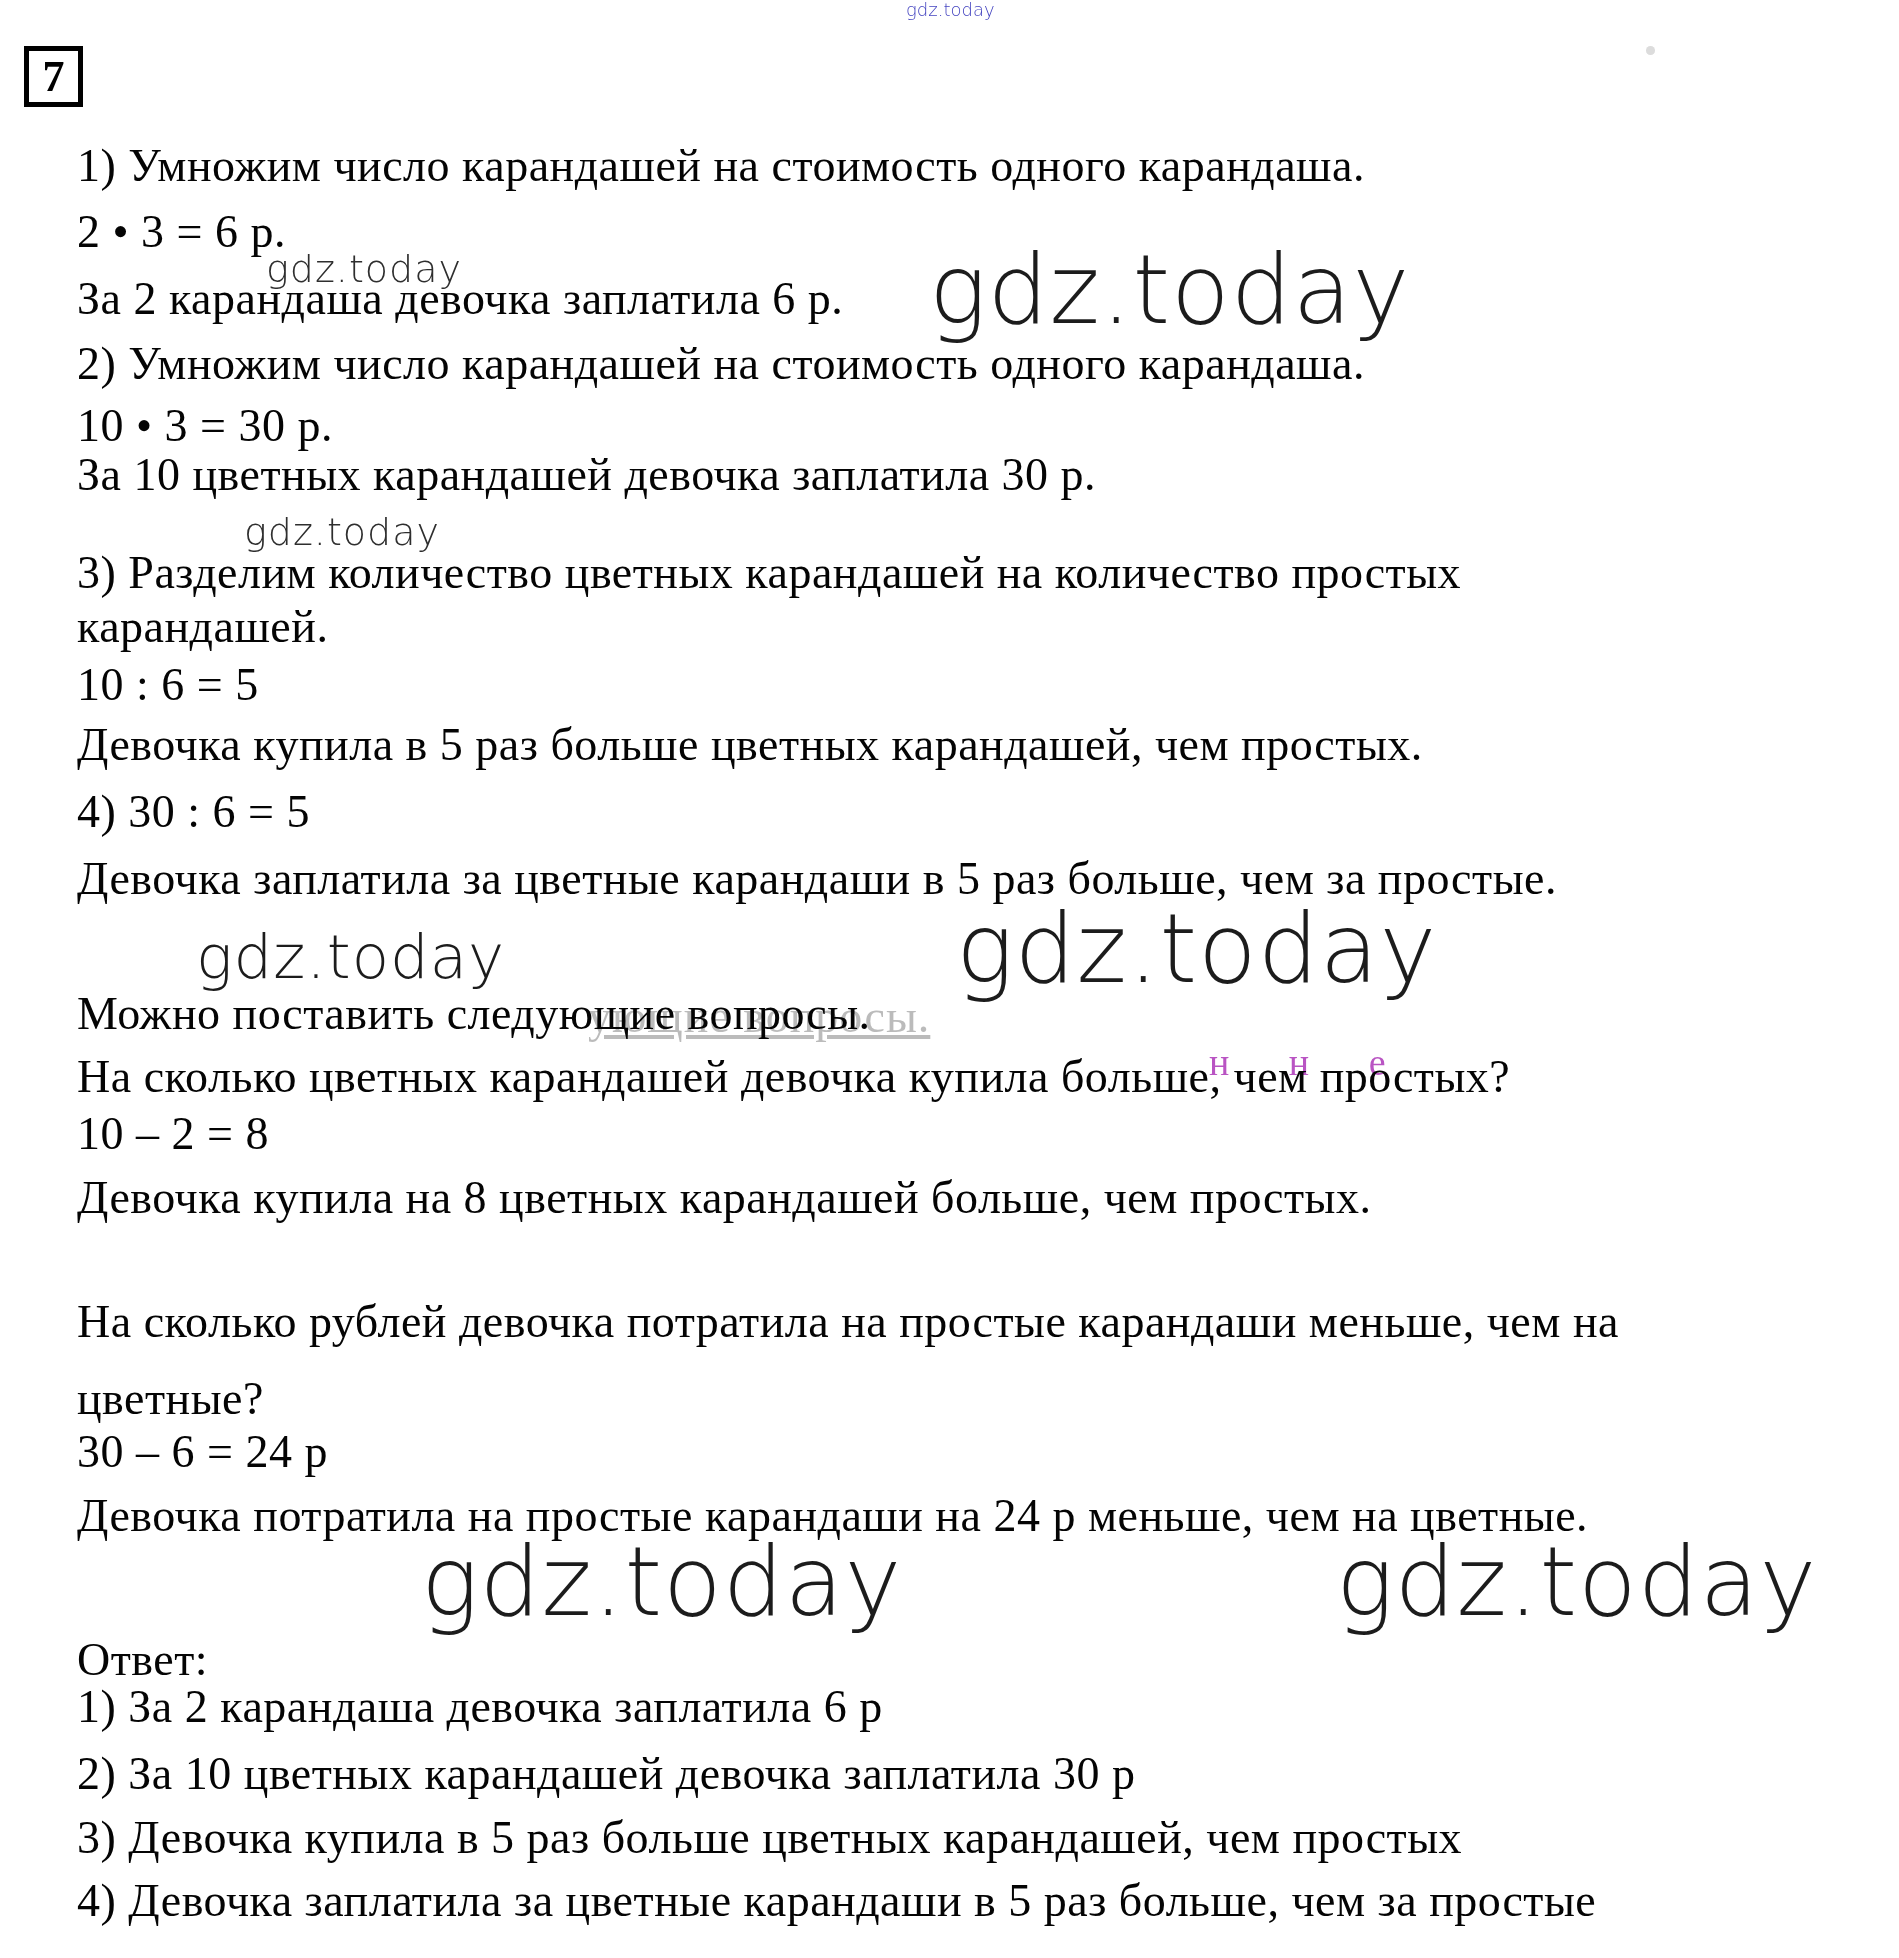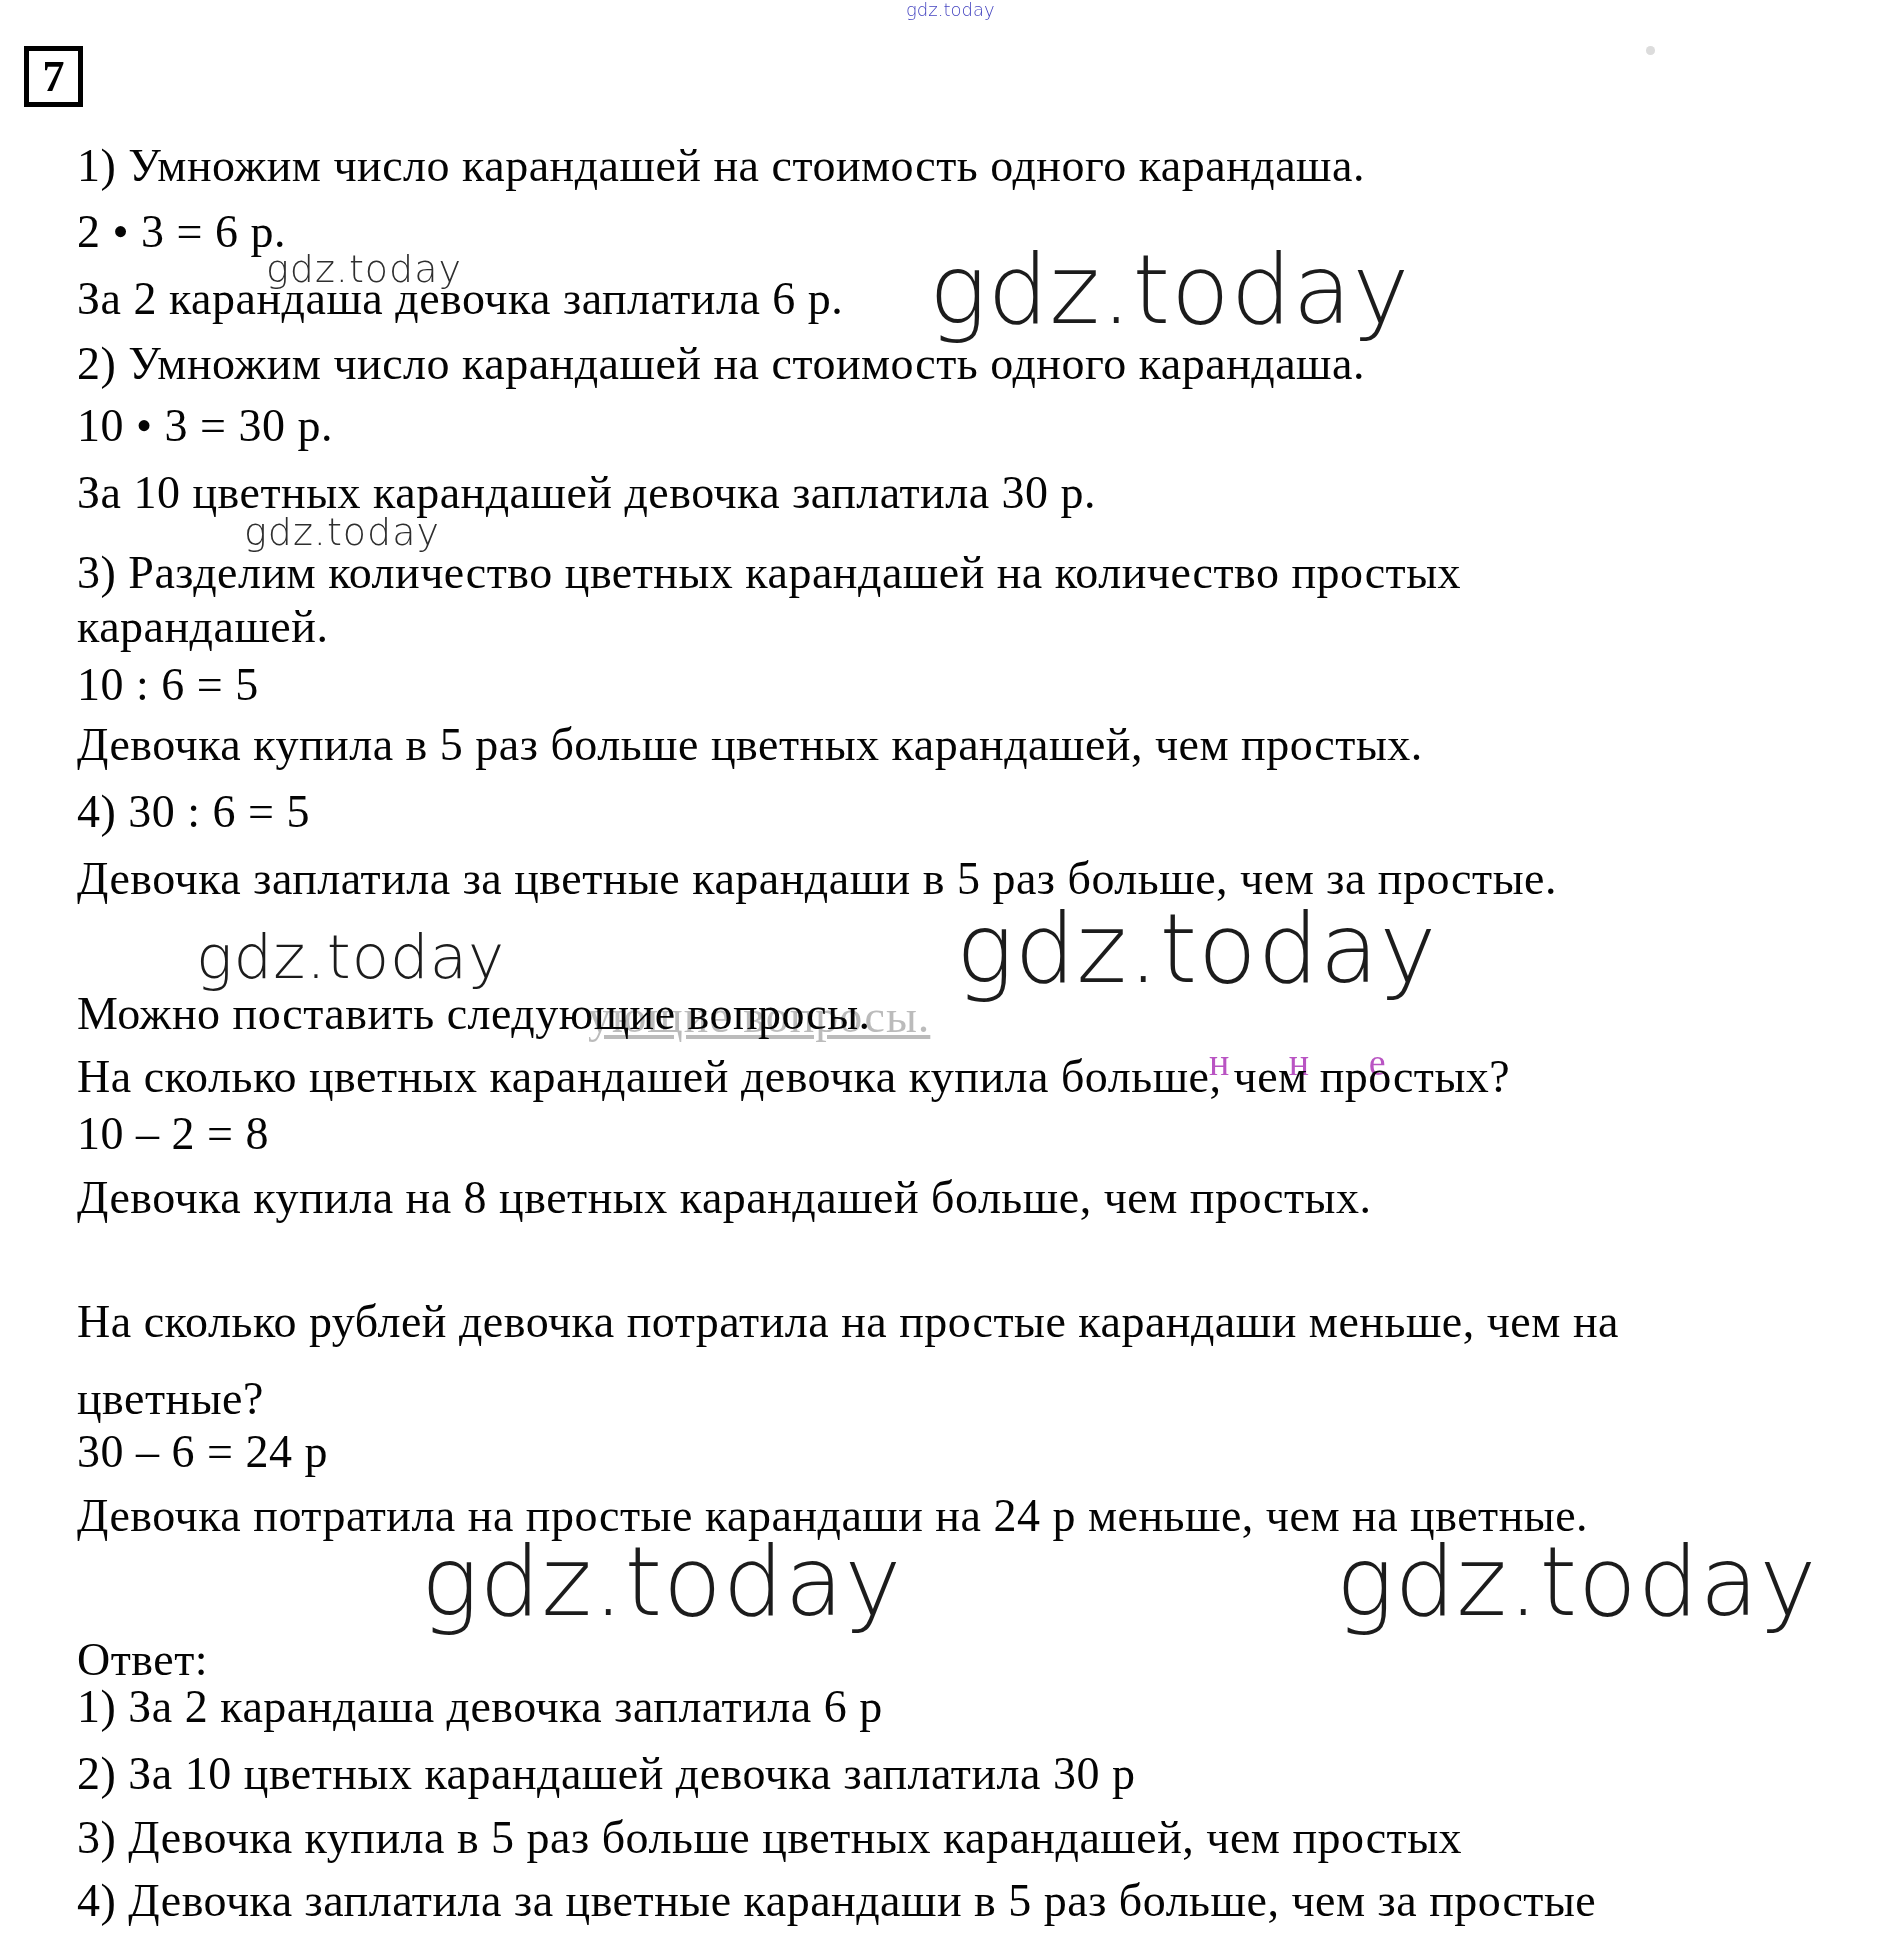--- a/index.html
+++ b/index.html
@@ -101,21 +101,21 @@
   <div class="ghost ghost-echo1">ующие вопросы.</div>
   <div class="ghost ghost-echo2">н н е</div>
 
   <div class="badge">7</div>
 
   <div class="line" style="top:140px">1) Умножим число карандашей на стоимость одного карандаша.</div>
   <div class="line" style="top:206px">2 • 3 = 6 р.</div>
   <div class="line" style="top:273px">За 2 карандаша девочка заплатила 6 р.</div>
   <div class="line" style="top:338px">2) Умножим число карандашей на стоимость одного карандаша.</div>
   <div class="line" style="top:400px">10 • 3 = 30 р.</div>
-  <div class="line" style="top:467px">За 10 цветных карандашей девочка заплатила 30 р.</div>
+  <div class="line" style="top:449px">За 10 цветных карандашей девочка заплатила 30 р.</div>
   <div class="line" style="top:547px">3) Разделим количество цветных карандашей на количество простых</div>
   <div class="line" style="top:601px">карандашей.</div>
   <div class="line" style="top:659px">10 : 6 = 5</div>
   <div class="line" style="top:719px">Девочка купила в 5 раз больше цветных карандашей, чем простых.</div>
   <div class="line" style="top:786px">4) 30 : 6 = 5</div>
   <div class="line" style="top:853px">Девочка заплатила за цветные карандаши в 5 раз больше, чем за простые.</div>
   <div class="line" style="top:1051px">На сколько цветных карандашей девочка купила больше, чем простых?</div>
   <div class="line" style="top:988px">Можно поставить следующие вопросы.</div>
   <div class="line" style="top:1108px">10 – 2 = 8</div>
   <div class="line" style="top:1172px">Девочка купила на 8 цветных карандашей больше, чем простых.</div>

